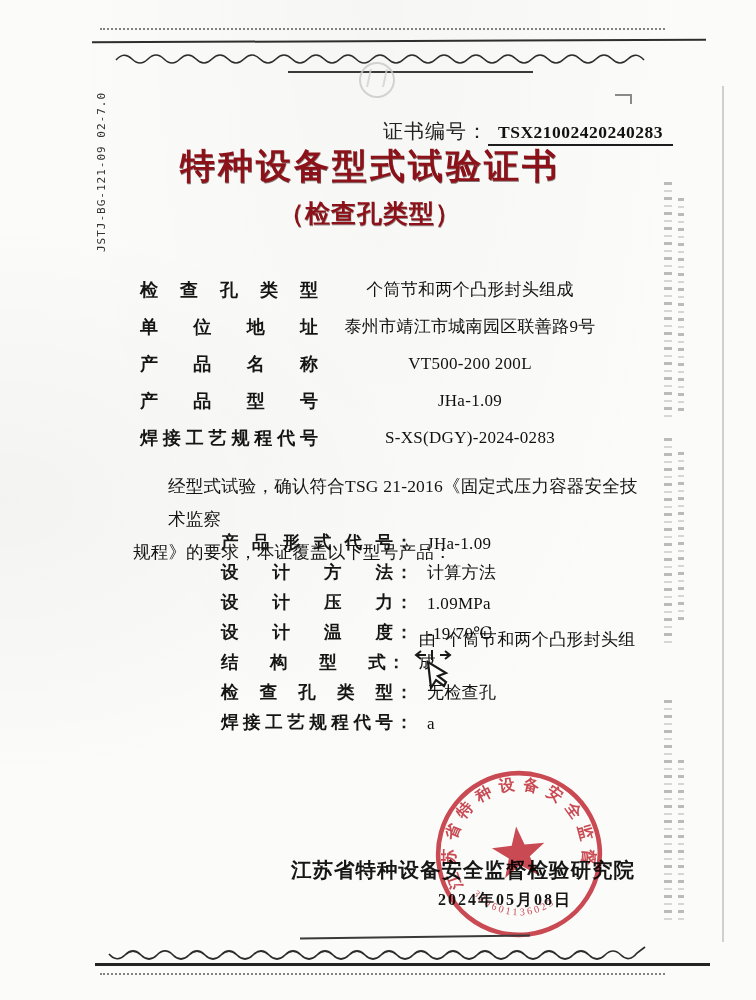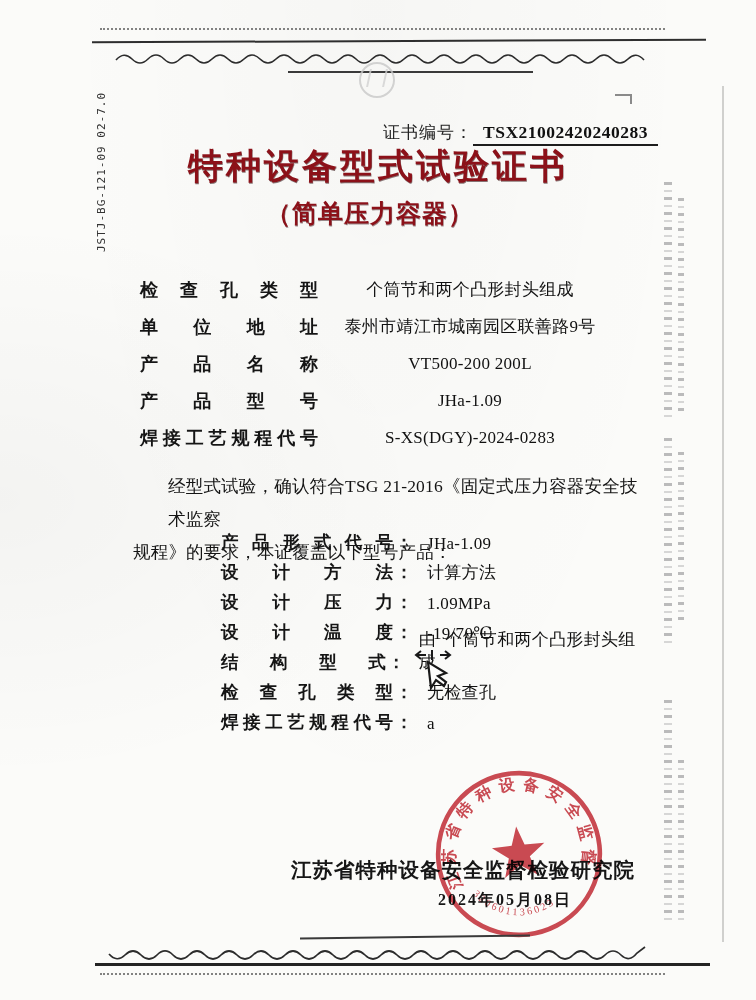--- a/index.html
+++ b/index.html
@@ -29,25 +29,25 @@
   .bleed-strip{position:absolute;width:8px;
     background:repeating-linear-gradient(180deg, rgba(70,70,75,.55) 0 3px, transparent 3px 8px, rgba(90,90,95,.35) 8px 10px, transparent 10px 15px);
     filter:blur(.6px);opacity:.65;}
   
   .side-code{position:absolute;left:30px;top:167px;width:150px;height:20px;
     transform:rotate(-90deg);transform-origin:50% 50%;
     font-family:"DejaVu Sans Mono","Liberation Mono",monospace;
     font-size:11px;letter-spacing:1px;color:#333;text-align:center;white-space:nowrap;}
   
   .cert-no{position:absolute;left:383px;top:106px;display:flex;align-items:baseline;}
-  .cert-no .lbl{font-size:17px;letter-spacing:1px;color:#222;}
+  .cert-no .lbl{font-size:20px;letter-spacing:1px;color:#222;}
   .cert-no .val{font-size:17.5px;letter-spacing:.5px;color:#111;border-bottom:2px solid #1d1d1d;
     padding:0 10px 1px 10px;font-weight:600;margin-top:16px;}
   
-  .title{position:absolute;left:8px;top:143px;width:740px;text-align:center;
+  .title{position:absolute;left:0;top:143px;width:740px;text-align:center;
     font-size:35px;font-weight:bold;letter-spacing:3px;color:#8c1119;
     text-shadow:0.5px 0.5px 0 rgba(40,5,8,.55);}
   .subtitle{position:absolute;left:0;top:197px;width:740px;text-align:center;
     font-size:25px;font-weight:bold;letter-spacing:1px;color:#8c1119;
     text-shadow:0.5px 0.5px 0 rgba(40,5,8,.45);}
   
   .fields{position:absolute;left:140px;top:271px;width:482px;}
   .field-row{display:flex;align-items:center;height:37px;}
   .field-label{width:178px;font-size:18px;font-weight:600;color:#151515;
     text-align:justify;text-align-last:justify;-moz-text-align-last:justify;}
@@ -97,21 +97,21 @@
   <div class="bleed-strip" style="left:678px;top:760px;height:165px;width:6px;"></div>
 
   <div class="side-code">JSTJ-BG-121-09 02-7.0</div>
 
   <div class="cert-no">
     <span class="lbl">证书编号：</span>
     <span class="val">TSX21002420240283</span>
   </div>
 
   <div class="title">特种设备型式试验证书</div>
-  <div class="subtitle">（简单压力容器）</div>
+  <div class="subtitle">（检查孔类型）</div>
 
   <div class="fields">
     <div class="field-row">
       <span class="field-label">检查孔类型</span>
       <span class="field-value">个筒节和两个凸形封头组成</span>
     </div>
     <div class="field-row">
       <span class="field-label">单位地址</span>
       <span class="field-value">泰州市靖江市城南园区联善路9号</span>
     </div>

